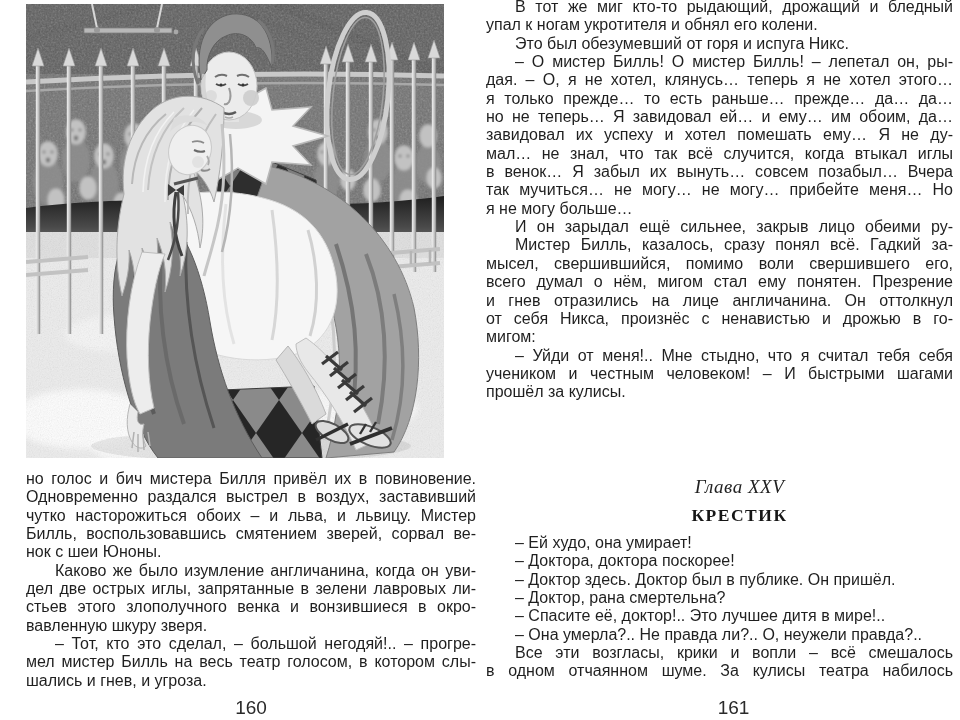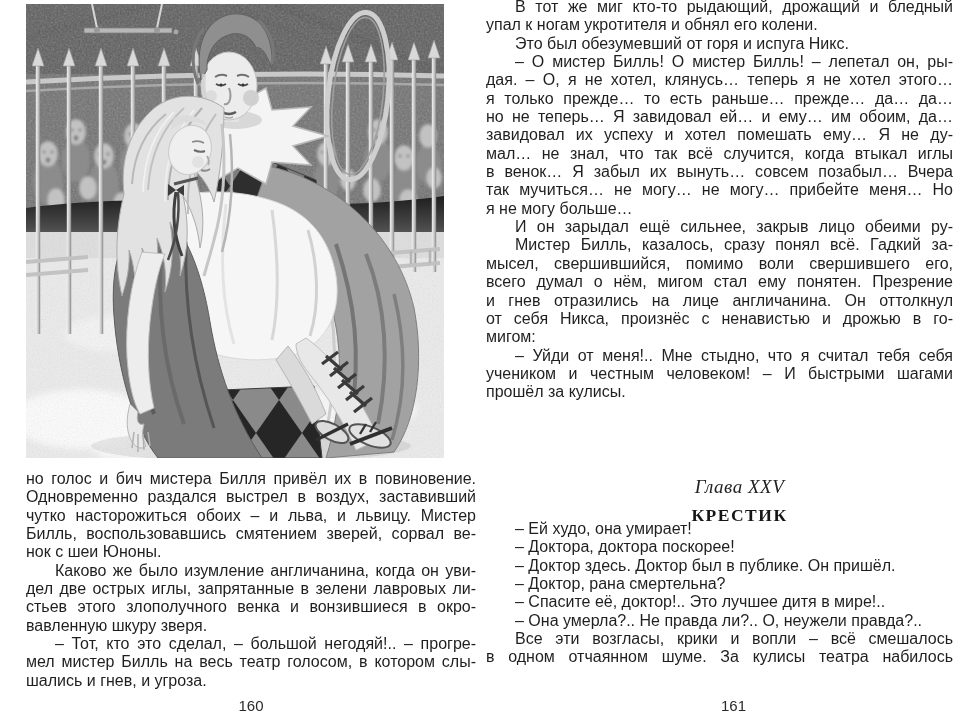--- a/index.html
+++ b/index.html
@@ -8,35 +8,35 @@
   .page{position:absolute;top:0;height:720px;}
   #page-left{left:0;width:480px;margin-left:20px;}
   #page-right{left:480px;width:480px;}
 
   .illu{position:absolute;left:6px;top:4px;width:418px;height:454px;margin:0;}
   .illu svg{display:block;width:100%;height:100%;}
 
   .col{position:absolute;font-size:16px;line-height:18.34px;}
   #col-left{left:6px;top:470px;width:450px;}
   #col-right-top{left:6px;top:-2px;width:467px;}
-  #col-right-bottom{left:6px;top:520px;width:467px;}
+  #col-right-bottom{left:6px;top:534px;width:467px;}
 
   .line{text-align:justify;text-align-last:justify;white-space:nowrap;}
   .line{white-space:normal;}
   .line.end{text-align-last:left;}
   .line.indent{text-indent:29px;}
 
   .chapter-label{position:absolute;left:6px;top:476px;width:467px;text-align:center;
     font-family:"Liberation Serif","DejaVu Serif",serif;font-style:italic;font-size:19px;
     transform:translateX(20px);letter-spacing:.5px;color:#222;}
   .chapter-title{position:absolute;left:6px;top:505px;width:467px;text-align:center;
     font-family:"Liberation Serif","DejaVu Serif",serif;font-weight:bold;font-size:17.5px;
     transform:translateX(20px);letter-spacing:1.5px;color:#161616;}
 
-  .pagenum{position:absolute;top:697px;width:450px;text-align:center;font-size:15px;color:#2a2a2a;}
+  .pagenum{position:absolute;top:697px;width:450px;text-align:center;font-size:19px;color:#2a2a2a;}
   #pn-left{left:6px;width:450px;}
   #pn-right{left:6px;width:467px;transform:translateX(14px);}
 </style>
 </head>
 <body>
 
 <div id="spread">
 
   <section class="page" id="page-left">
 

